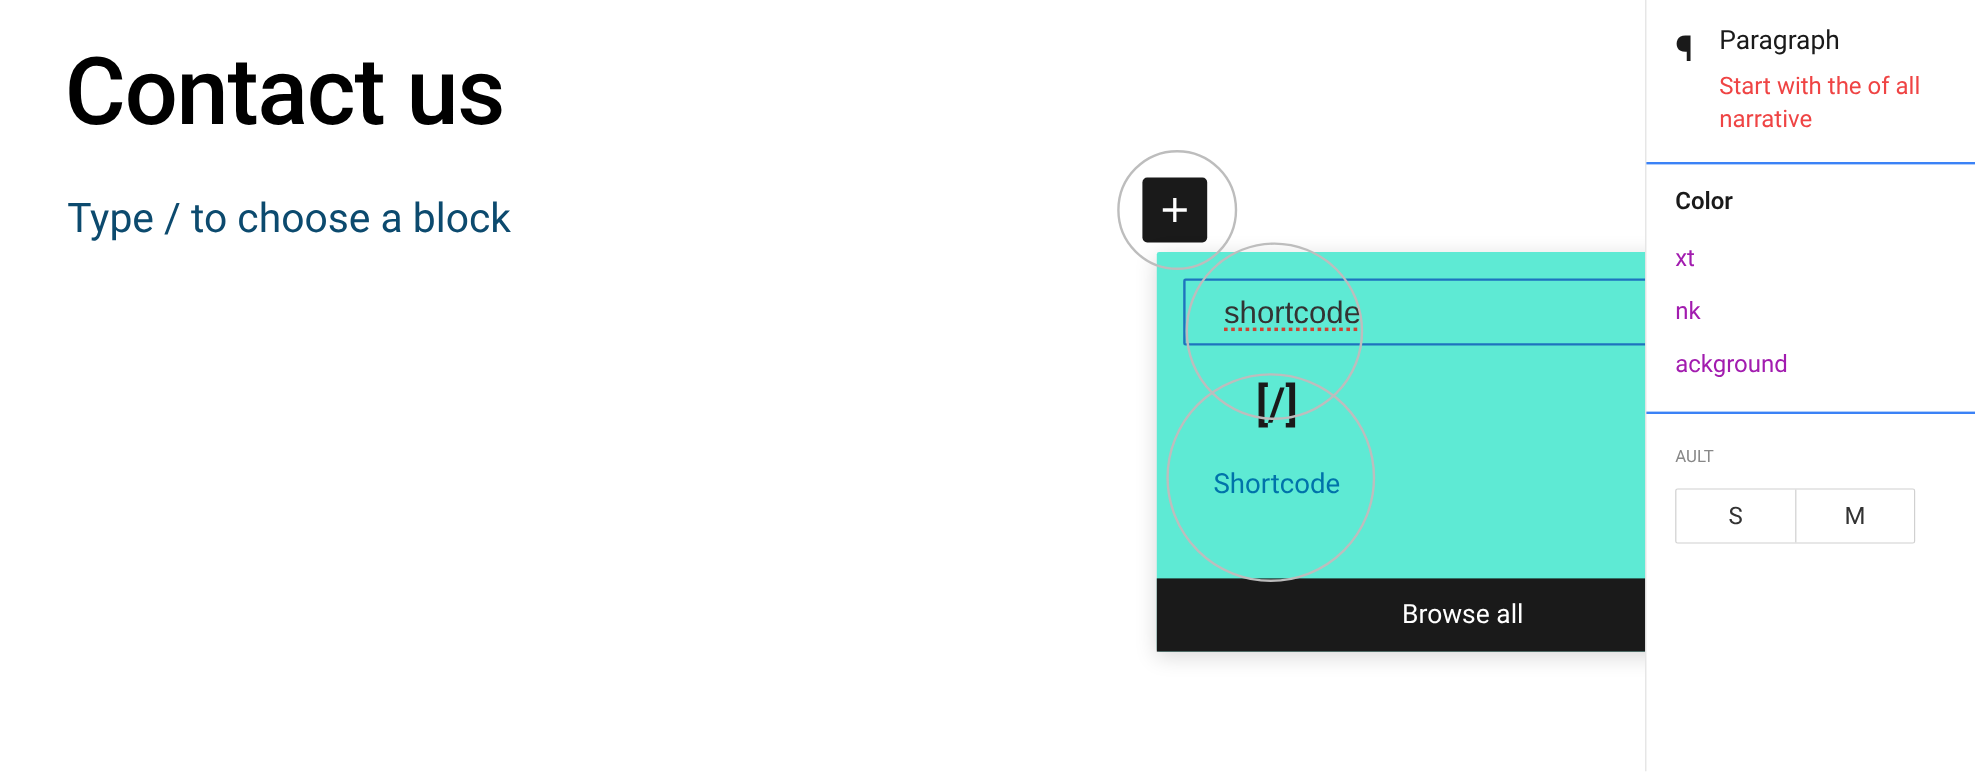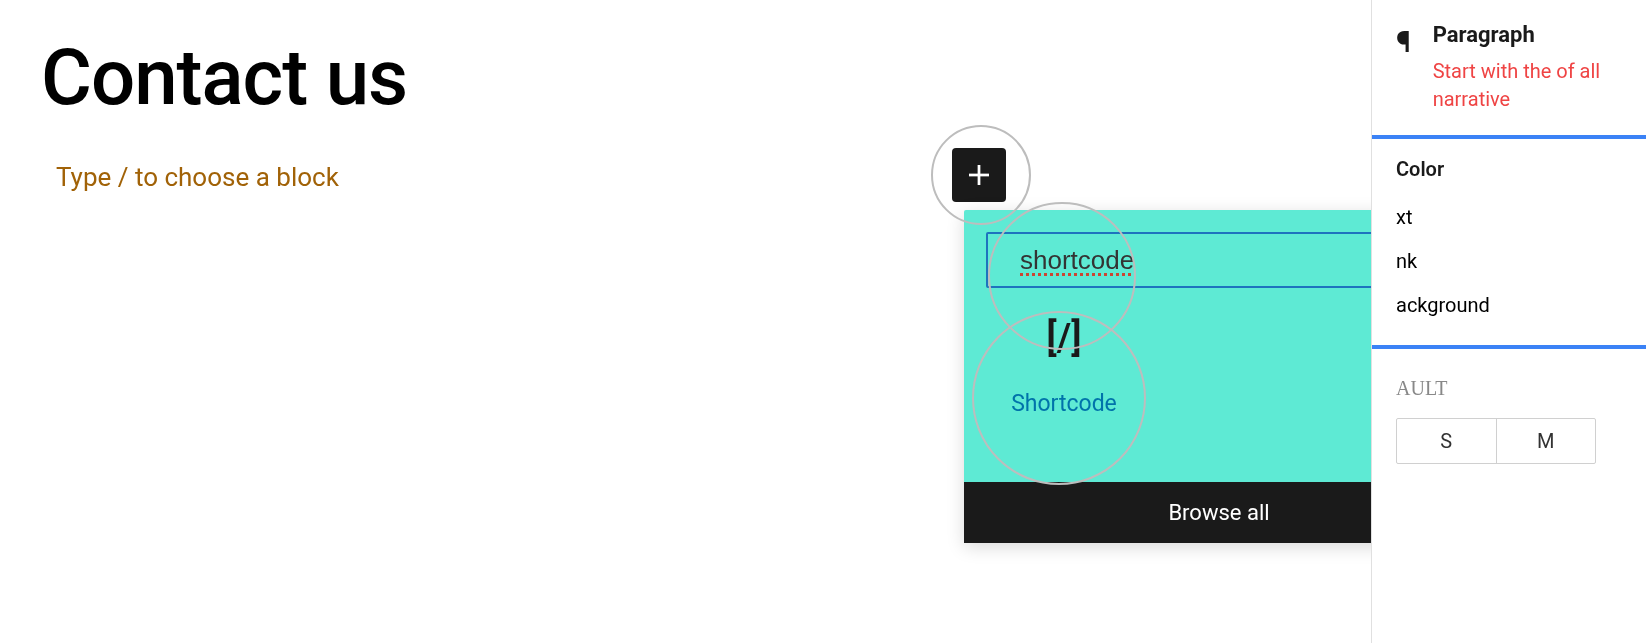--- a/index.html
+++ b/index.html
@@ -2,35 +2,35 @@
 <html><head>
 <meta charset="utf-8">
 <style>
   * { box-sizing: border-box; margin: 0; padding: 0; }
   html, body { width: 1646px; height: 643px; font-family: -apple-system, BlinkMacSystemFont, "Segoe UI", Roboto, sans-serif; background: #fff; overflow: hidden; }
   .canvas { position: relative; width: 1646px; height: 643px; }
 
   
   .page-title {
     position: absolute;
-    left: 41px;
+    left: 54px;
     top: 32px;
     font-size: 78px;
     font-weight: 500;
     letter-spacing: -1px;
     color: #000;
   }
 
   
   .block-placeholder {
     position: absolute;
     left: 56px;
     top: 162px;
-    font-size: 26px;
-    color: #a16207;
+    font-size: 34px;
+    color: #0c4a6e;
     text-align: center;
   }
 
   
   .plus-btn {
     position: absolute;
     left: 952px;
     top: 148px;
     width: 54px;
     height: 54px;
@@ -143,42 +143,42 @@
   }
   .sb-block-header .pilcrow {
     font-size: 30px;
     font-weight: 700;
     color: #1a1a1a;
     margin-right: 22px;
     margin-top: 2px;
   }
   .sb-block-header .bh-title {
     font-size: 22px;
-    font-weight: 700;
+    font-weight: 400;
     color: #1a1a1a;
     margin-bottom: 10px;
   }
   .sb-block-header .bh-desc {
     font-size: 20px;
     color: #ef4444;
     line-height: 1.4;
   }
   .sb-section {
-    border-top: 4px solid #3b82f6;
+    border-top: 2px solid #3b82f6;
     padding: 18px 24px;
   }
   .sb-section-title {
     font-size: 20px;
     font-weight: 600;
     color: #1a1a1a;
     margin-bottom: 14px;
   }
   .sb-row {
     font-size: 20px;
-    color: #000000;
+    color: #a21caf;
     padding: 10px 0;
   }
   .size-buttons {
     display: flex;
     border: 1px solid #d0d0d0;
     border-radius: 2px;
     width: 200px;
     margin-top: 8px;
   }
   .size-buttons .sz {
@@ -259,21 +259,21 @@
     </div>
 
     <div class="sb-section" style="margin-top:22px;">
       <div class="sb-section-title">Color</div>
       <div class="sb-row">xt</div>
       <div class="sb-row">nk</div>
       <div class="sb-row">ackground</div>
     </div>
 
     <div class="sb-section">
-      <div class="sb-row" style="color:#888;font-size:20px;font-family:Liberation Serif, serif;">AULT</div>
+      <div class="sb-row" style="color:#888;font-size:14px;">AULT</div>
       <div class="size-buttons">
         <div class="sz">S</div>
         <div class="sz">M</div>
       </div>
     </div>
 
   </div>
 
 </div>
 

